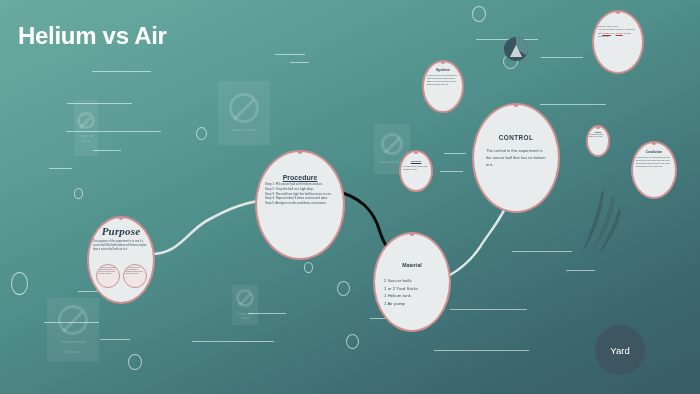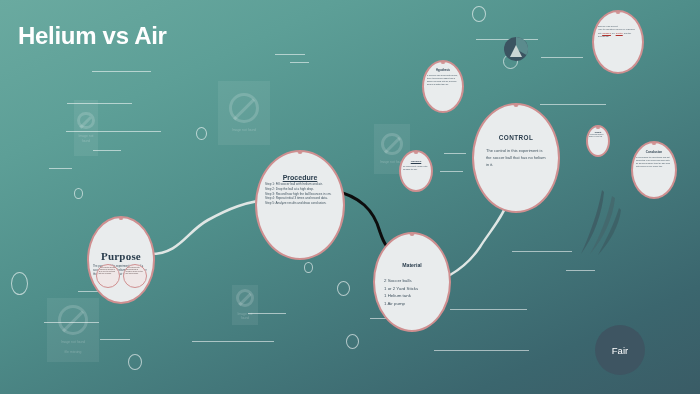--- a/index.html
+++ b/index.html
@@ -29,22 +29,22 @@
       border:2.5px solid #cf8f90;box-sizing:border-box;overflow:hidden;
       display:flex;flex-direction:column;align-items:center;}
   .bubble .nub{position:absolute;top:-1px;left:50%;transform:translateX(-50%);
       width:5px;height:3px;border-radius:0 0 4px 4px;background:#cf8f90;}
   .b-title{color:#2a3d4d;font-weight:bold;text-align:center;}
   .b-body{color:#40535f;text-align:left;}
   .b-body div{white-space:nowrap;overflow:hidden;}
 
   
   #bubble-purpose{left:87px;top:216px;width:68px;height:88px;justify-content:flex-start;}
-  #bubble-purpose .b-title{font-family:"Liberation Serif",serif;
-      font-size:11px;margin-top:32px;letter-spacing:.2px;}
+  #bubble-purpose .b-title{font-family:"Liberation Serif",serif;font-style:italic;
+      font-size:11px;margin-top:7px;letter-spacing:.2px;}
   #bubble-purpose .b-body{font-size:2.6px;line-height:1.5;margin-top:3px;width:56px;}
   .mini-wrap{display:flex;gap:3px;margin-top:2px;}
   .mini{width:24px;height:24px;border-radius:50%;border:1px solid #cf8f90;background:#efe7e7;
         font-size:1.5px;color:#5c4a4a;padding:2px;box-sizing:border-box;overflow:hidden;line-height:1.3;}
   #bubble-purpose .mini-wrap{position:absolute;bottom:14px;}
 
   #bubble-procedure{left:255px;top:150px;width:90px;height:110px;}
   #bubble-procedure .b-title{font-size:7px;margin-top:22px;text-decoration:underline;}
   #bubble-procedure .b-body{font-size:3.1px;line-height:1.55;margin-top:1px;width:70px;}
   #bubble-procedure .b-body div{white-space:normal;}
@@ -260,16 +260,16 @@
         <span>I like to objectively group my research into</span>
         <span class="hl-red">variables</span><span>, my</span>
         <span class="hl-red">Control</span><span>, and the hypothesis.</span>
       </div>
     </div>
   </div>
 
   <div id="slide-title">Helium vs Air</div>
 
   <div id="logo-badge">
-    <span>Fair</span>
+    <span>Yard</span>
   </div>
 
 </div>
 
 </body></html>

